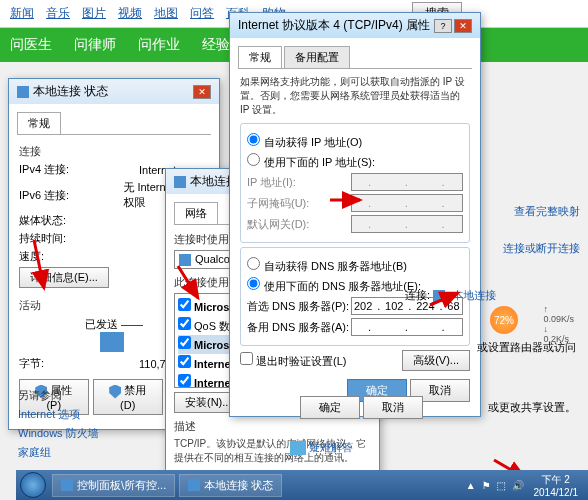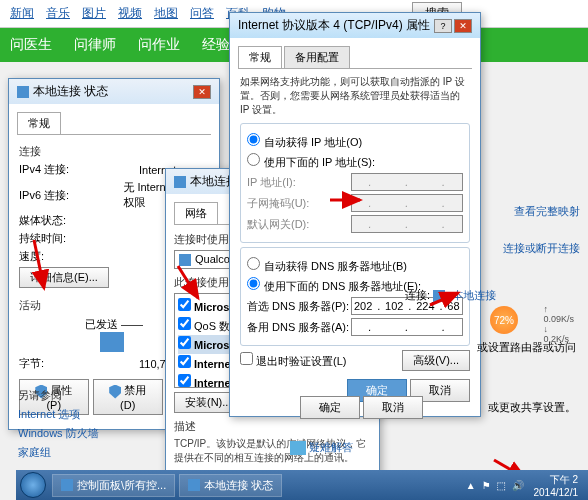--- a/index.html
+++ b/index.html
@@ -277,18 +277,18 @@
     </div>
   <div class="taskbar-item">
       <span class="link-icon"></span>
       <span>本地连接 状态</span>
     </div>
   <div class="tray">
     <span>▲</span>
     <span>⚑</span>
     <span>⬚</span>
     <span>🔊</span>
-    <span style="text-align:right;">
+    <span style="text-align:center;">
       <span>下午 2</span><br>
       <span>2014/12/1</span>
     </span>
   </div>
 </div>
 
 </body></html>

